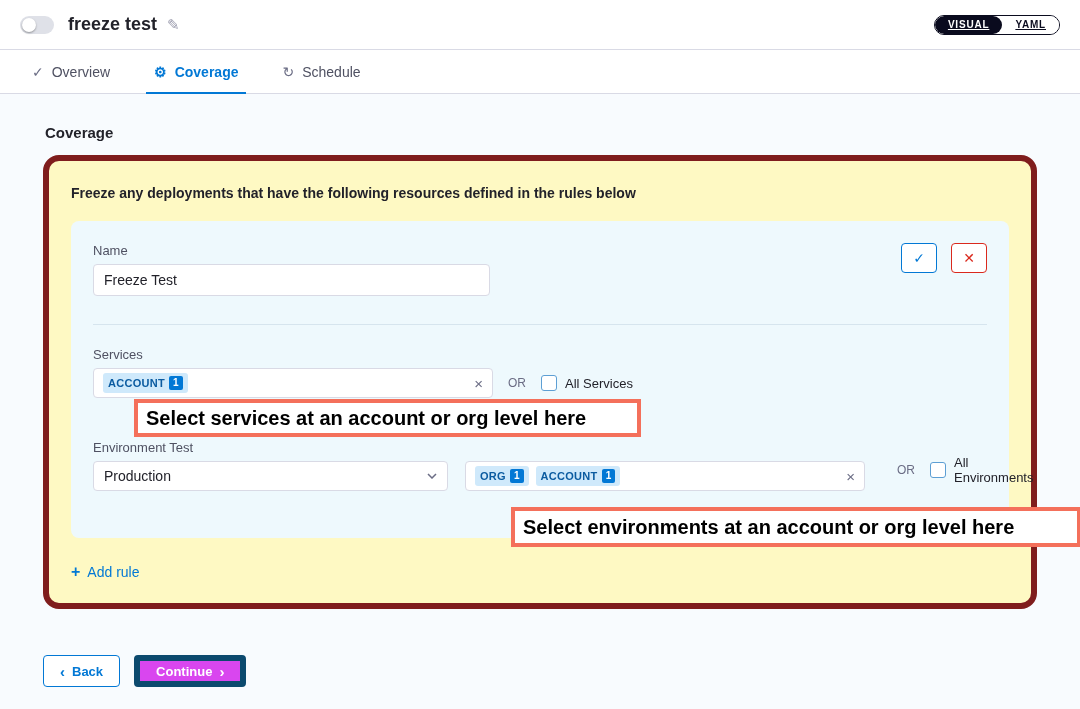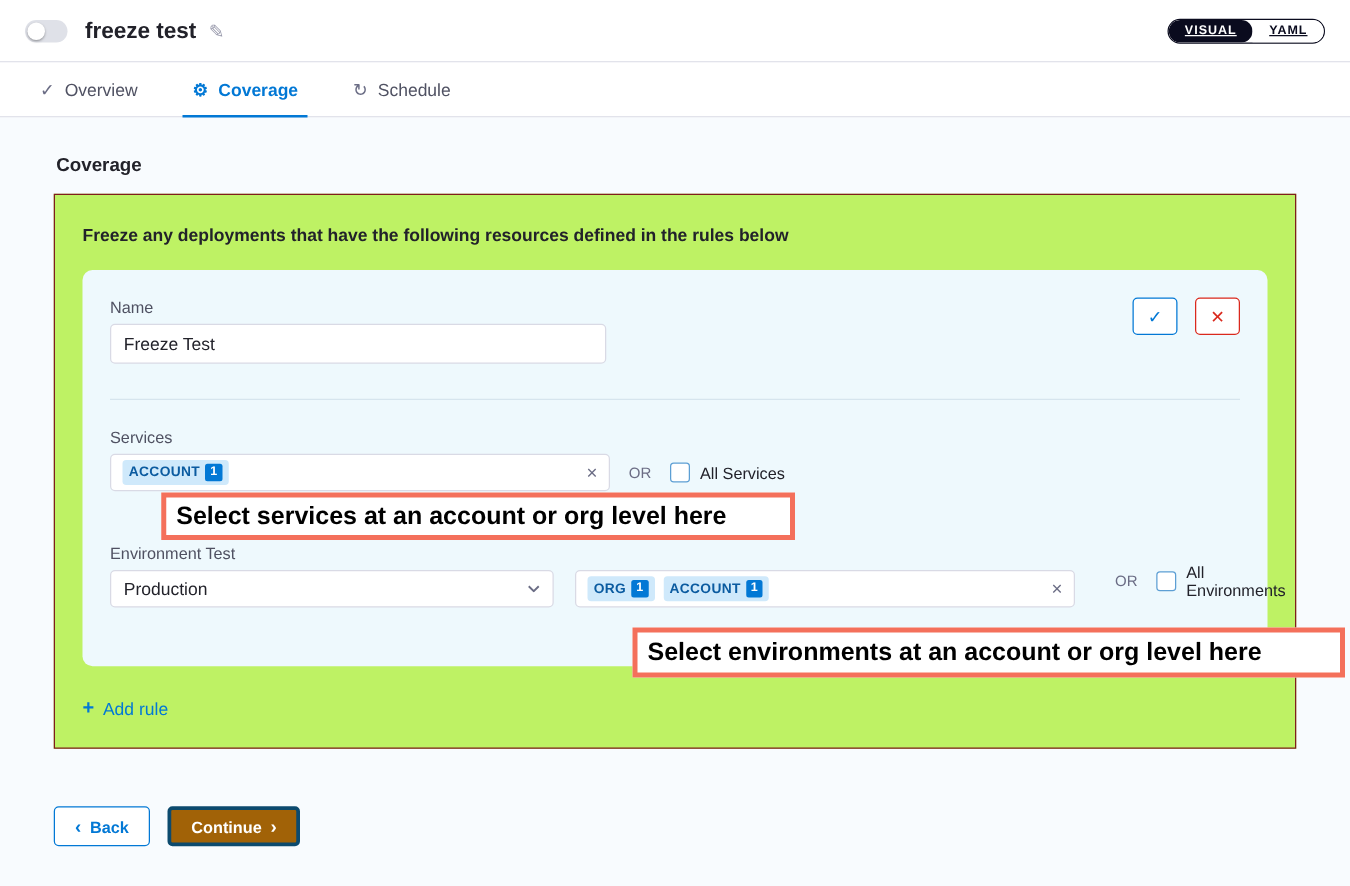--- a/index.html
+++ b/index.html
@@ -24,21 +24,21 @@
   
   .tabs { height:44px; display:flex; align-items:stretch; padding:0 32px; gap:44px; background:#fff; border-bottom:1px solid #d9dae5; }
   .tab { display:flex; align-items:center; gap:8px; font-size:14px; color:#4f5162; position:relative; cursor:pointer; }
   .ticon { font-size:14px; color:#6b6d85; line-height:1; }
   .tab.active { color:#0278d5; font-weight:700; }
   .tab.active .ticon { color:#0278d5; }
   .tab.active::after { content:""; position:absolute; left:-8px; right:-8px; bottom:-1px; height:2px; background:#0278d5; }
   
   main { background:#f8fbfe; height:615px; padding:30px 43px 0; }
   .section-title { font-size:15px; font-weight:700; color:#22222a; margin:0 0 14px 2px; }
-  .card { background:#bef264; border:1px solid #7f1d1d; border-radius:0; padding:22px; }
+  .card { background:#fef9c3; border:6px solid #7f1d1d; border-radius:16px; padding:22px; }
   .card-heading { font-size:14px; font-weight:700; color:#22222a; margin:2px 0 20px; }
   .rule-panel { position:relative; background:#eef9fd; border-radius:8px; padding:22px; height:317px; }
   .name-row { display:flex; justify-content:space-between; align-items:flex-start; }
   .field-label { font-size:13px; color:#4f5162; margin-bottom:6px; }
   .text-input { width:397px; height:32px; border:1px solid #d9dae5; border-radius:4px; padding:0 10px; font-size:14px; color:#22222a; font-family:"Liberation Sans",sans-serif; background:#fff; outline:none; }
   .panel-actions { display:flex; gap:14px; }
   .icon-btn { width:36px; height:30px; background:#fff; border-radius:4px; display:flex; align-items:center; justify-content:center; font-size:14px; cursor:pointer; }
   .icon-btn.confirm { border:1px solid #0278d5; color:#0278d5; }
   .icon-btn.delete { border:1px solid #da291d; color:#da291d; }
   .divider { border:none; border-top:1px solid #d6e5ee; margin:28px 0 0; }
@@ -56,21 +56,21 @@
   .select { width:355px; height:30px; background:#fff; border:1px solid #d9dae5; border-radius:4px; display:flex; align-items:center; justify-content:space-between; padding:0 10px; font-size:14px; color:#22222a; cursor:pointer;gap:13px; }
   .suffix { display:flex; align-items:center; margin-bottom:6px; }
   .annotation { position:absolute; background:#fff; border:4px solid #f4705b; display:flex; align-items:center; font-weight:bold; font-size:20px; color:#000; padding:5px 8px; white-space:nowrap; z-index:5;margin-left:40px; }
   .ann-services { left:23px; top:178px; width:507px; height:38px; }
   .ann-environments { left:400px; top:286px; width:570px; height:40px; }
   .add-rule { display:inline-flex; align-items:center; gap:7px; color:#0278d5; font-size:14px; font-weight:500; margin-top:26px; cursor:pointer; }
   .plus { font-size:16px; font-weight:bold; line-height:1; }
   .footer-actions { margin-top:46px; display:flex; gap:14px; }
   .btn { height:32px; display:inline-flex; align-items:center; gap:7px; padding:0 16px; border-radius:4px; font-size:13px; font-weight:700; cursor:pointer; font-family:"Liberation Sans",sans-serif; }
   .btn-back { background:#fff; border:1px solid #0278d5; color:#0278d5; }
-  .btn-continue { background:#a16207; border:3px solid #0c4a6e; color:#fff; }
+  .btn-continue { background:#d946ef; border:6px solid #0c4a6e; color:#fff; }
   .chev { font-size:15px; line-height:1; }
 </style>
 </head>
 <body>
 
 <div>
 
   <header class="topbar">
     <div class="topbar-left">
       <span class="switch">

